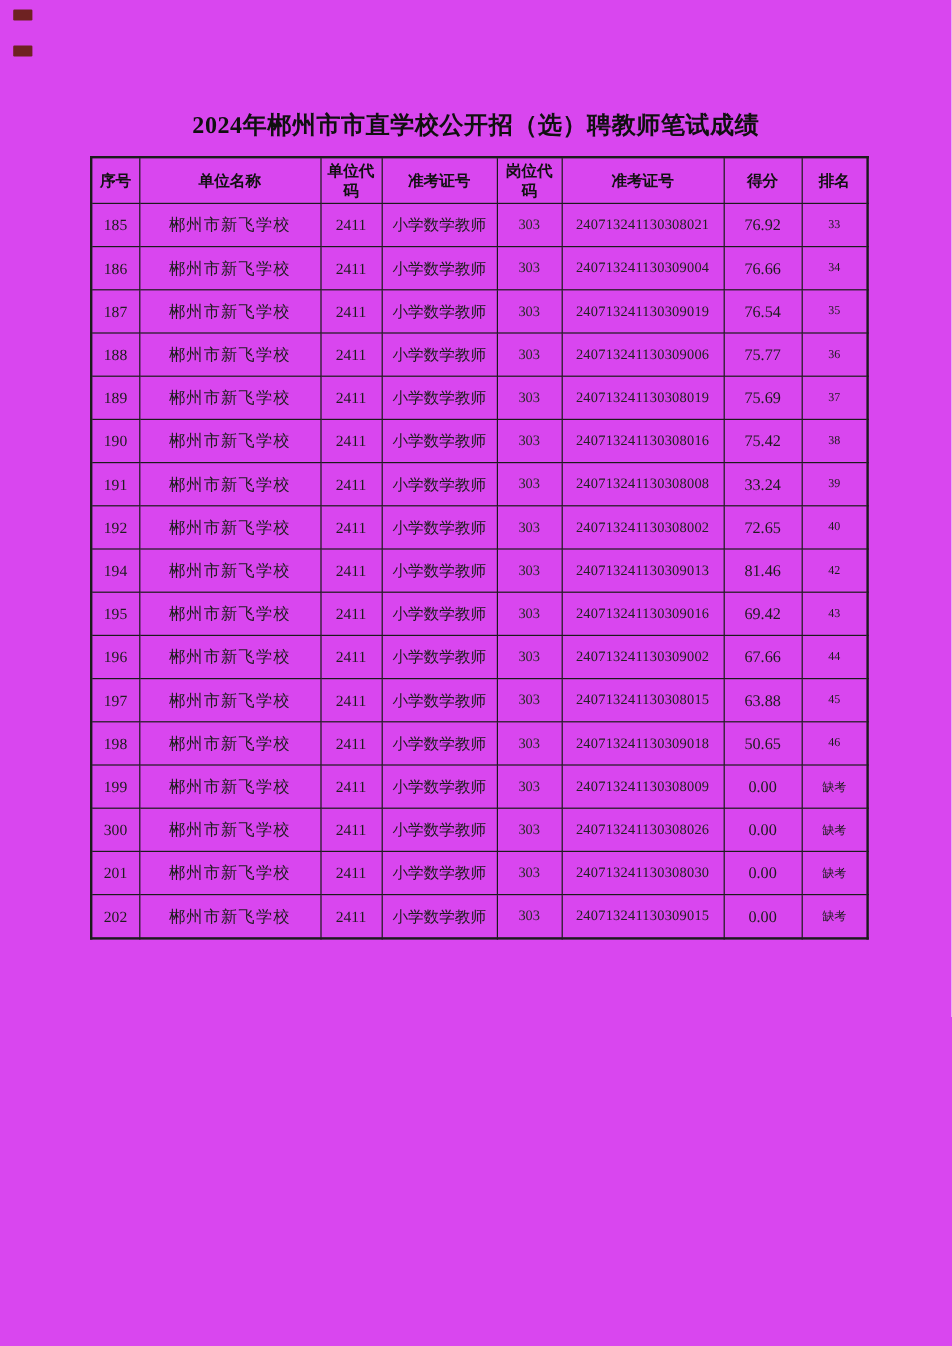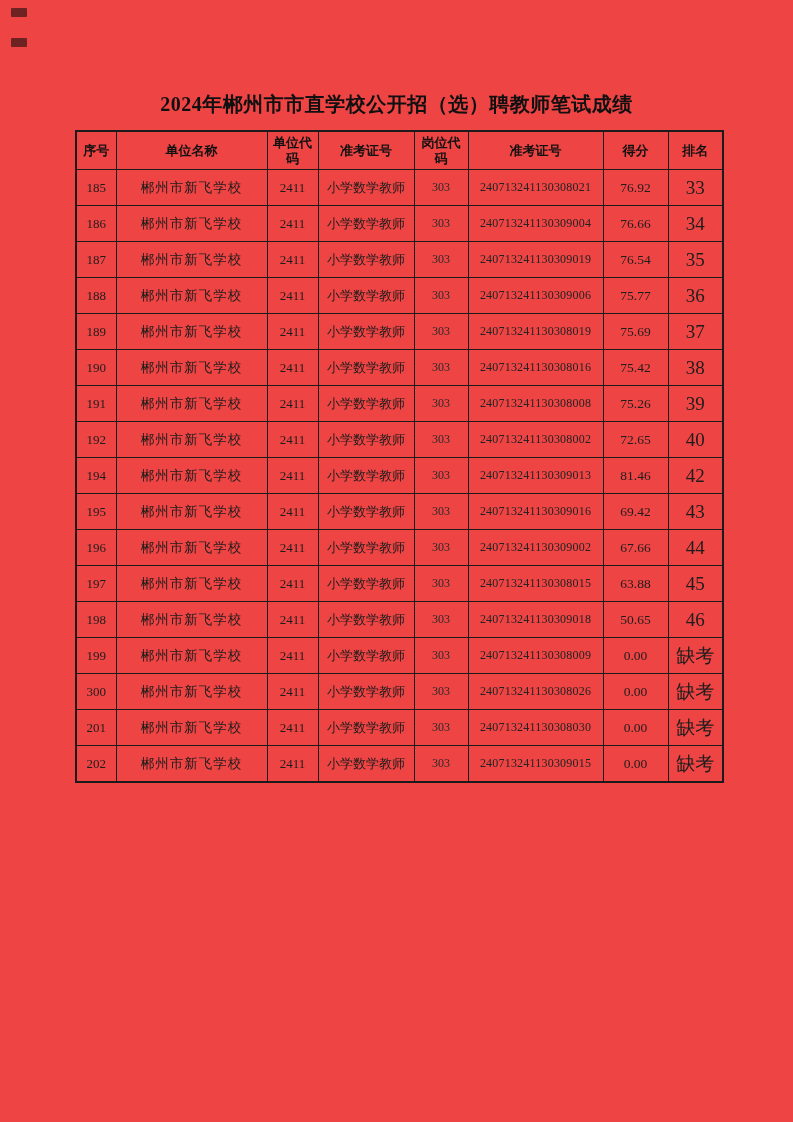--- a/index.html
+++ b/index.html
@@ -4,21 +4,21 @@
 <style>
   html, body {
     margin: 0;
     padding: 0;
     background: #ffffff;
   }
   .page {
     position: relative;
     width: 793px;
     height: 1122px;
-    background: #ef4444;
+    background: #d946ef;
     overflow: hidden;
     font-family: "Liberation Serif", "DejaVu Serif", serif;
     color: #161616;
   }
   .scan-mark {
     position: absolute;
     left: 11px;
     width: 16px;
     height: 9px;
     border-radius: 1px;
@@ -72,21 +72,21 @@
   col.c-post   { width: 96px; }
   col.c-pcode  { width: 54px; }
   col.c-ticket { width: 135px; }
   col.c-score  { width: 65px; }
   col.c-rank   { width: 55px; }
 
   td.cell-unit   { font-size: 13.5px; letter-spacing: 1px; }
   td.cell-pcode  { font-size: 12px; color: #2a2a2a; }
   td.cell-ticket { font-size: 12px; letter-spacing: 0.2px; color: #222222; }
   td.cell-score  { font-size: 13.5px; }
-  td.cell-rank   { font-size: 19px; margin-left: 12px; }
+  td.cell-rank   { font-size: 10px; margin-left: 12px; }
 </style>
 </head>
 <body>
 
 <div class="page">
 
   <div class="scan-mark m1" style="background: rgb(110, 34, 34);"></div>
   <div class="scan-mark m2" style="background: rgb(110, 34, 34);"></div>
 
   <div class="page-title">2024年郴州市市直学校公开招（选）聘教师笔试成绩</div>
@@ -175,21 +175,21 @@
           <td class="cell-score">75.42</td>
           <td class="cell-rank">38</td>
         </tr>
         <tr>
           <td class="cell-no">191</td>
           <td class="cell-unit">郴州市新飞学校</td>
           <td class="cell-ucode">2411</td>
           <td class="cell-post">小学数学教师</td>
           <td class="cell-pcode">303</td>
           <td class="cell-ticket">240713241130308008</td>
-          <td class="cell-score">75.26</td>
+          <td class="cell-score">33.24</td>
           <td class="cell-rank">39</td>
         </tr>
         <tr>
           <td class="cell-no">192</td>
           <td class="cell-unit">郴州市新飞学校</td>
           <td class="cell-ucode">2411</td>
           <td class="cell-post">小学数学教师</td>
           <td class="cell-pcode">303</td>
           <td class="cell-ticket">240713241130308002</td>
           <td class="cell-score">72.65</td>

